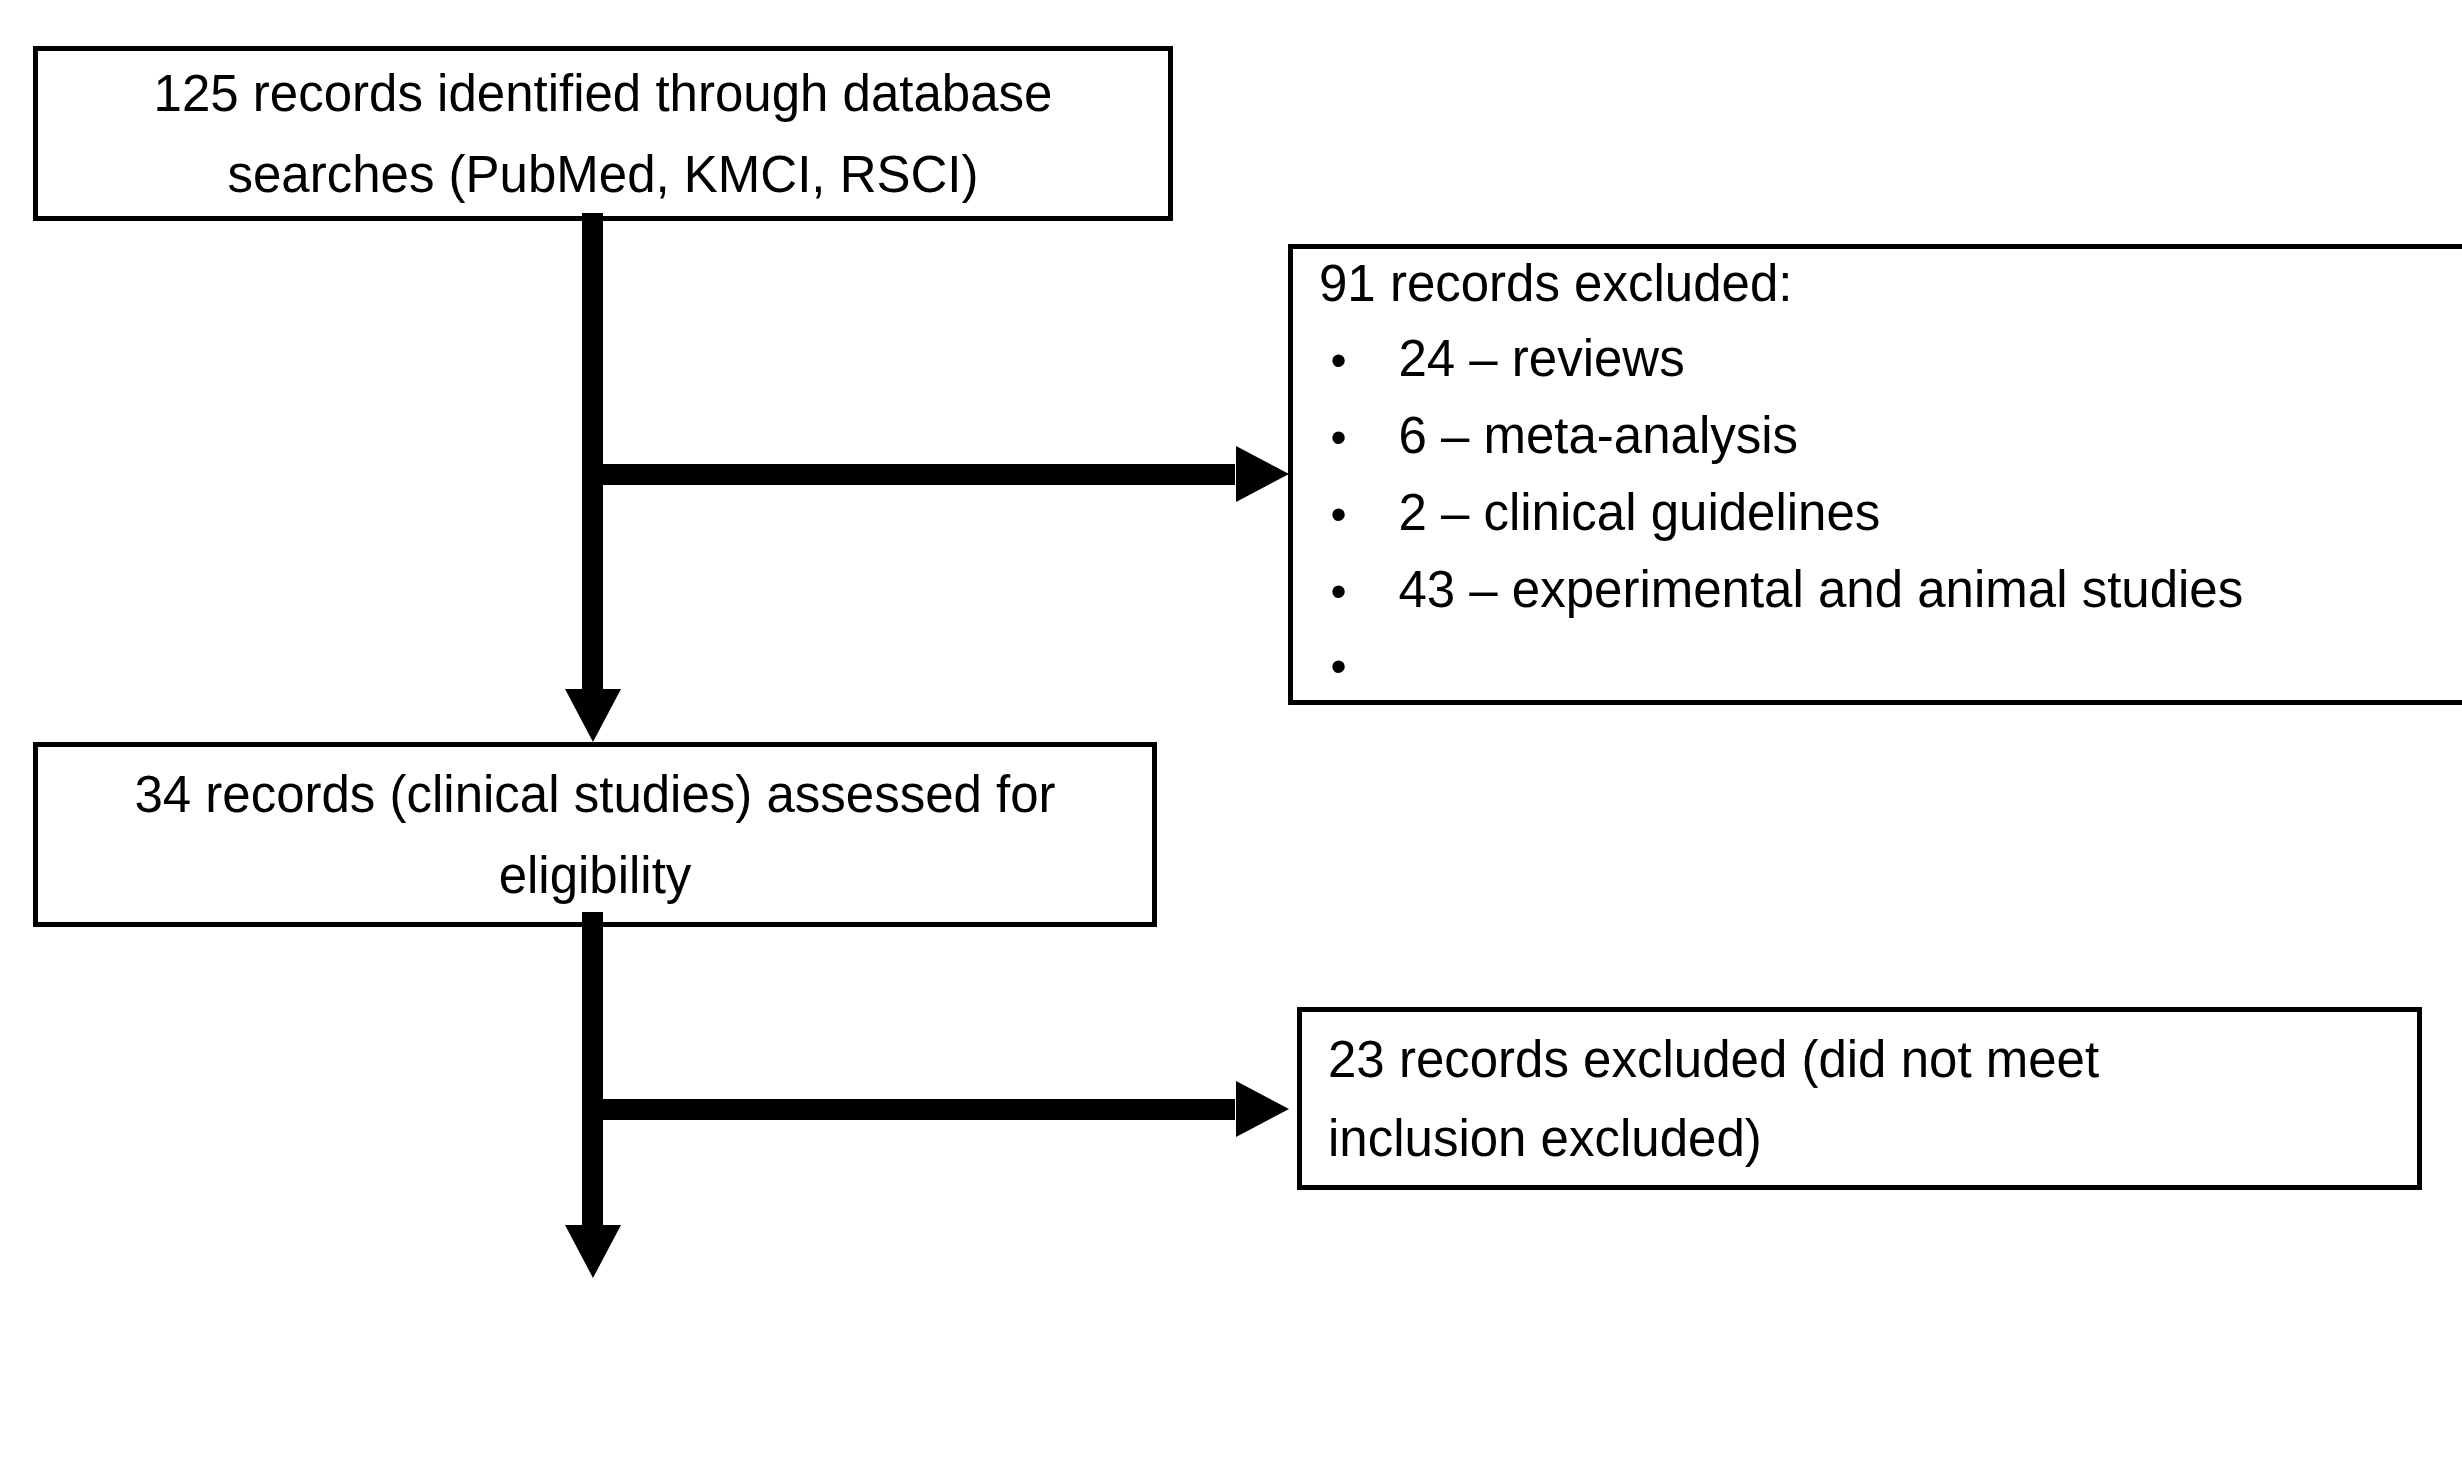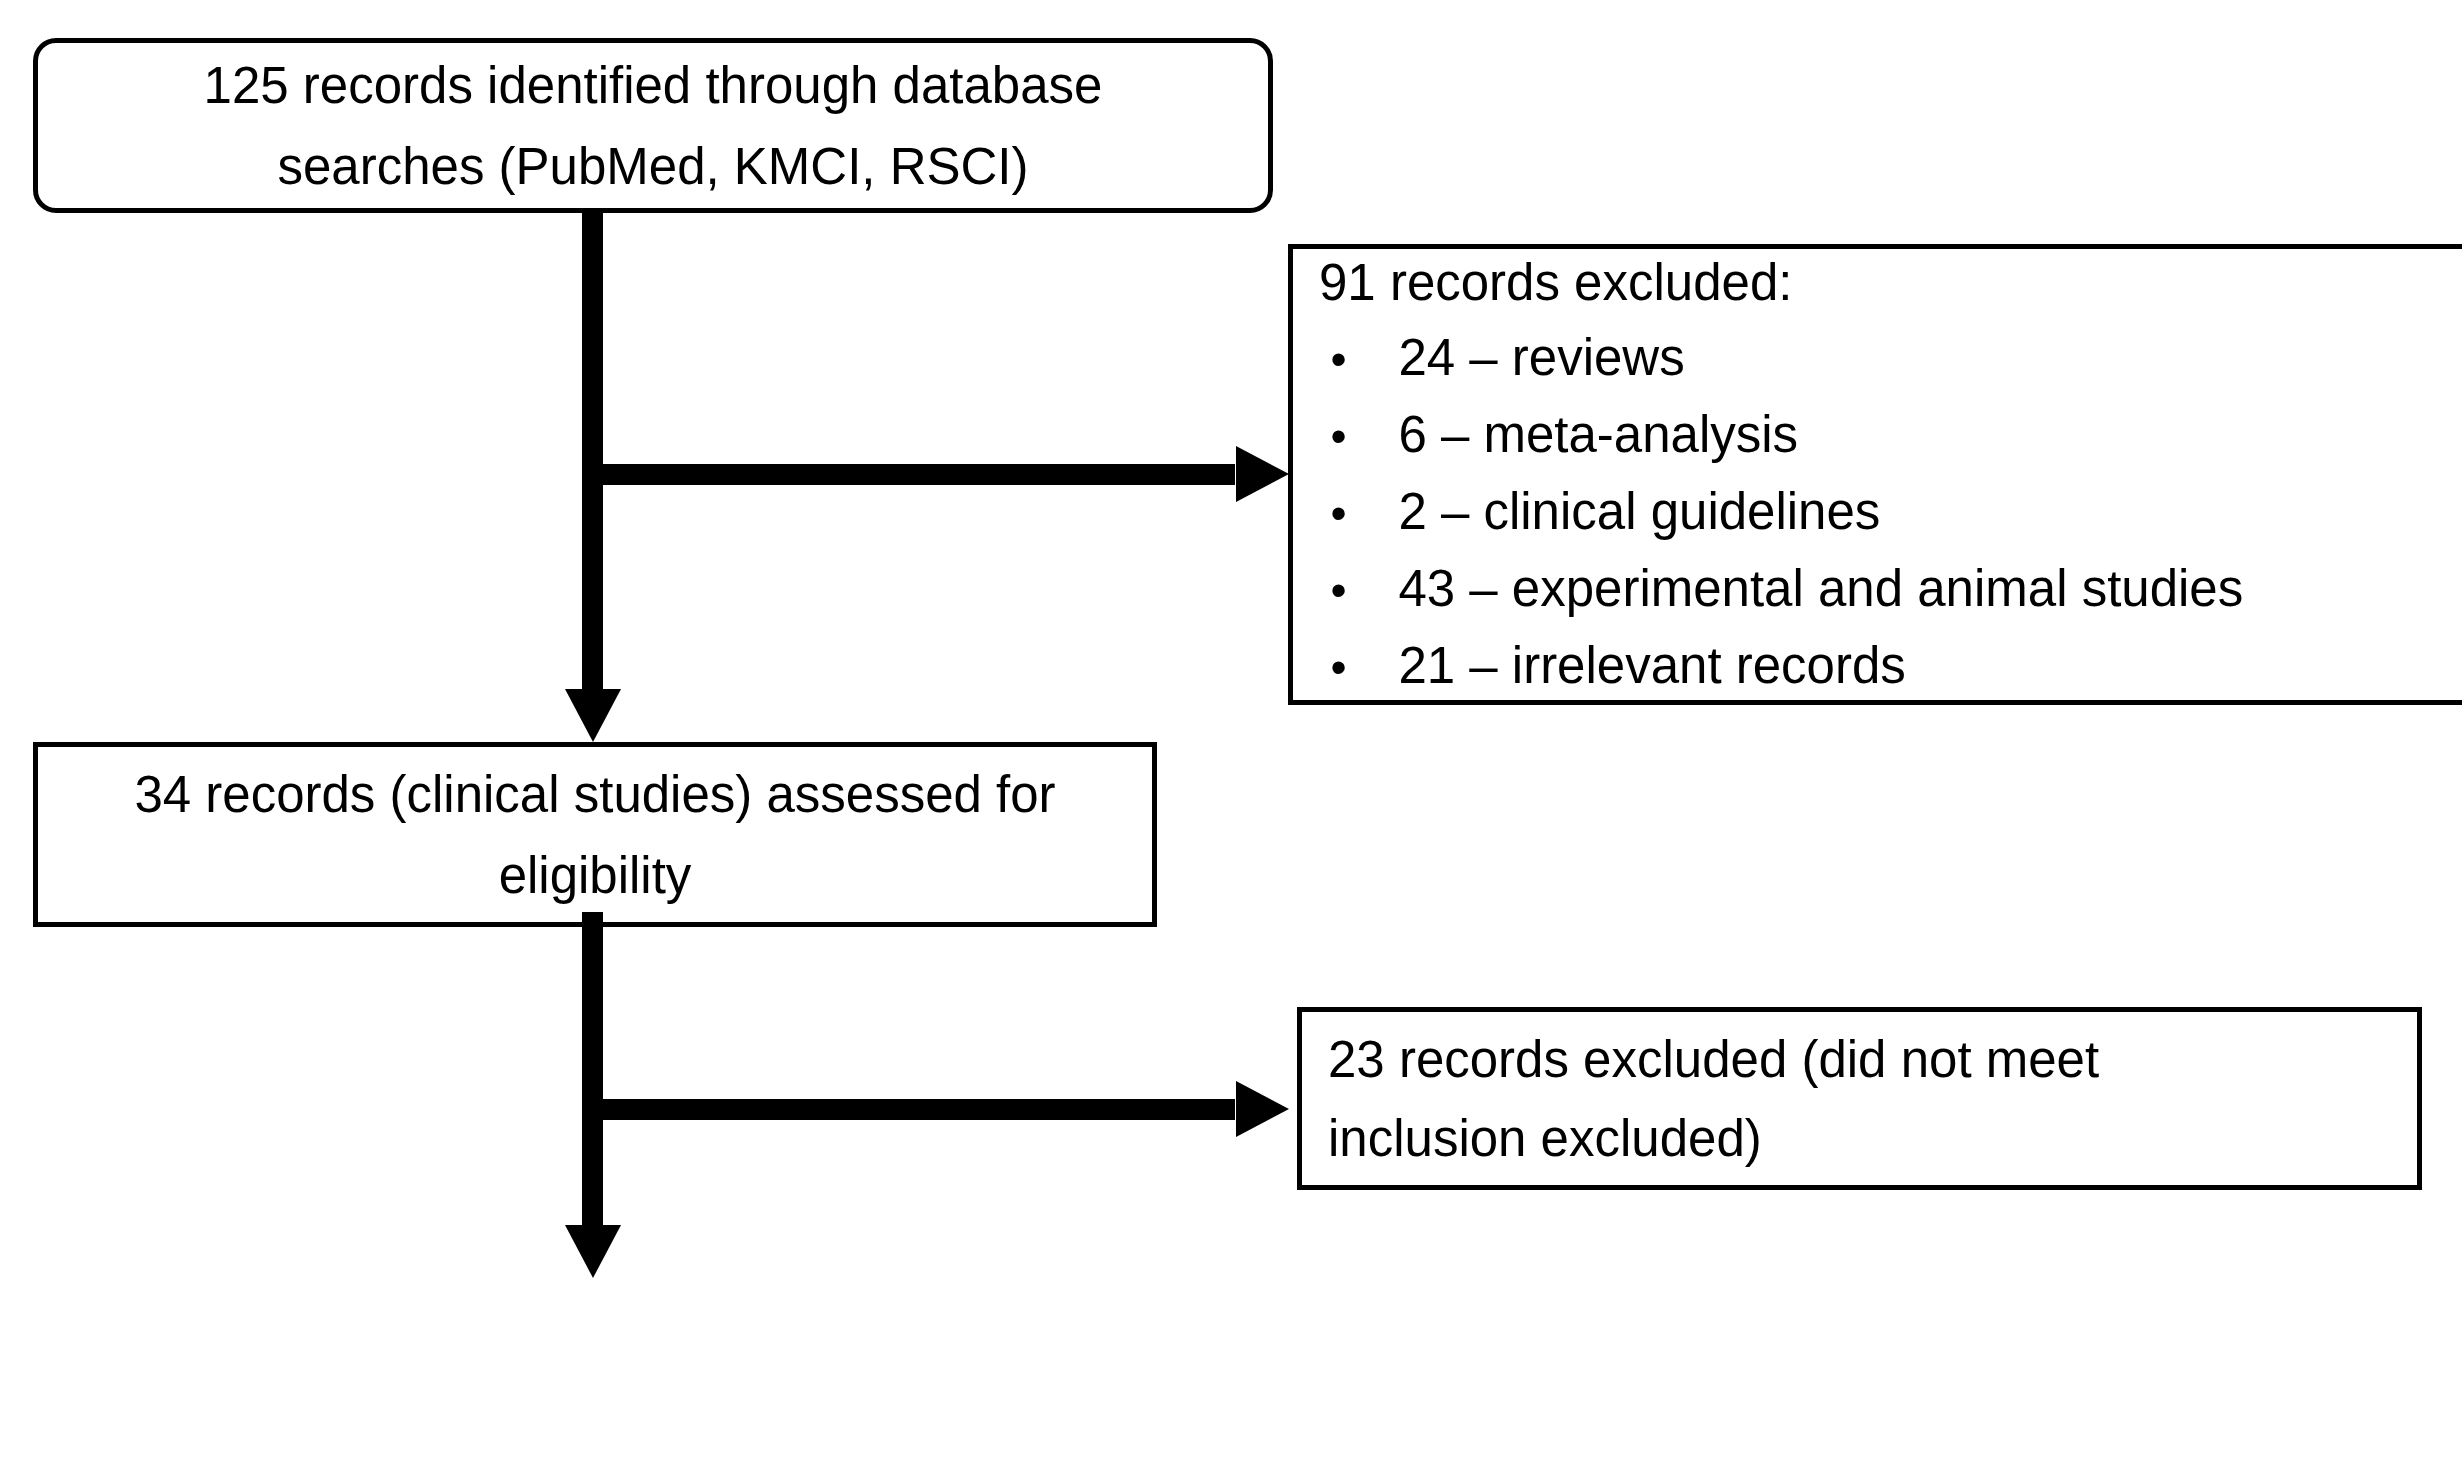--- a/index.html
+++ b/index.html
@@ -82,21 +82,21 @@
     border-top: 28px solid transparent;
     border-bottom: 28px solid transparent;
     border-left: 53px solid #000000;
   }
 </style>
 </head>
 <body>
 
 <div id="canvas">
 
-  <div class="box center" style="left:33px; top:38px; width:1240px; height:175px;border-radius:23px;">
+  <div class="box center" style="left:33px; top:46px; width:1140px; height:175px;">
     <div class="tline">125 records identified through database</div>
     <div class="tline">searches (PubMed, KMCI, RSCI)</div>
   </div>
 
   <div class="box left" style="left:1288px; top:244px; width:1235px; height:461px;">
     <div class="heading-line">91 records excluded:</div>
     <div class="bullet-row">
       <span class="bullet-glyph">•</span>
       <span class="bullet-text">24 – reviews</span>
     </div>
@@ -107,21 +107,20 @@
     <div class="bullet-row">
       <span class="bullet-glyph">•</span>
       <span class="bullet-text">2 – clinical guidelines</span>
     </div>
     <div class="bullet-row">
       <span class="bullet-glyph">•</span>
       <span class="bullet-text">43 – experimental and animal studies</span>
     </div>
     <div class="bullet-row">
       <span class="bullet-glyph">•</span>
-      <span class="bullet-text">21 – irrelevant records</span>
     </div>
   </div>
 
   <div class="box center" style="left:33px; top:742px; width:1124px; height:185px;">
     <div class="tline">34 records (clinical studies) assessed for</div>
     <div class="tline">eligibility</div>
   </div>
 
   <div class="box left" style="left:1288px; top:1007px; width:1125px; height:183px;margin-left:9px;">
     <div class="tline">23 records excluded (did not meet</div>

